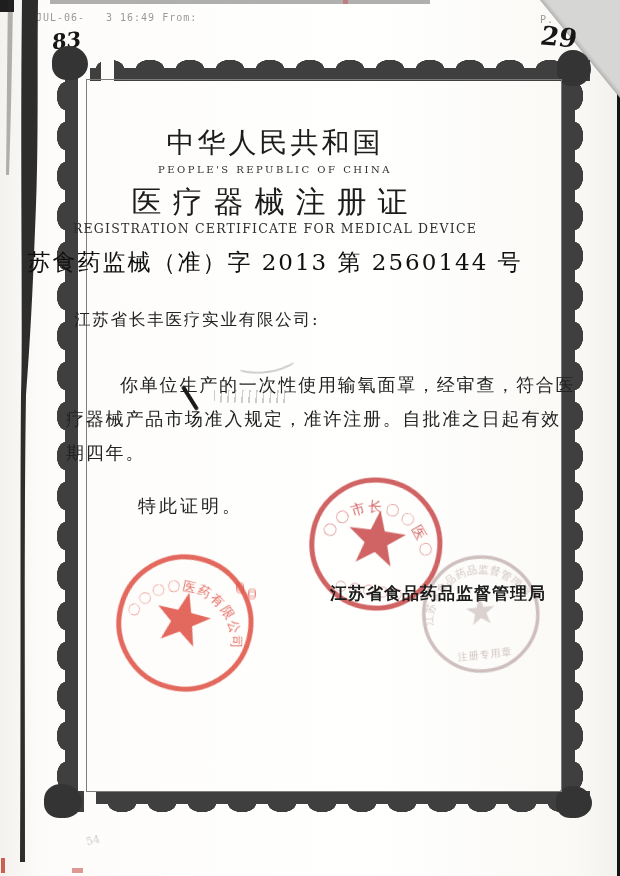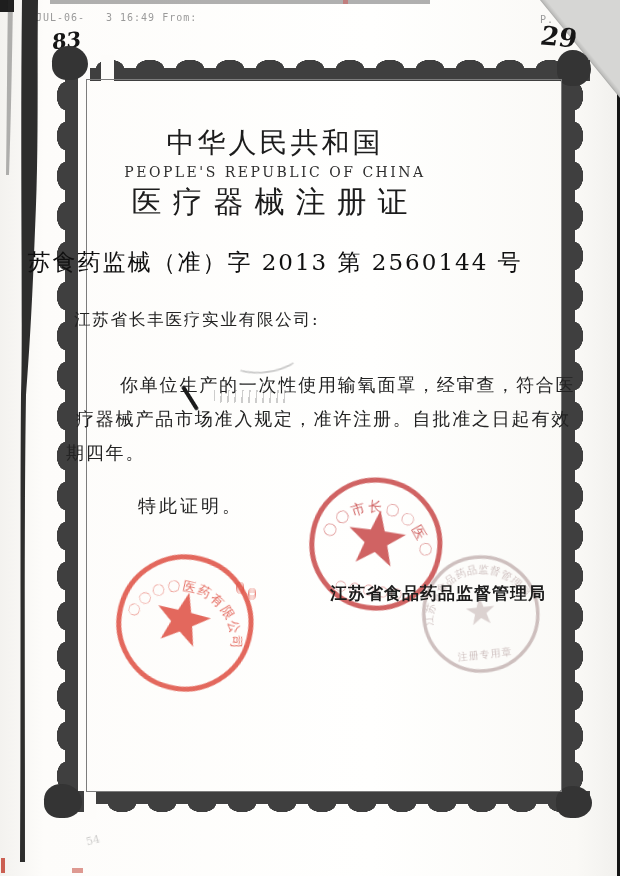--- a/index.html
+++ b/index.html
@@ -32,21 +32,21 @@
   .band-right{width:24px;background:
      radial-gradient(13px 22px at 0% 50%,var(--ink) 62%,rgba(0,0,0,0) 64%) right top/11px 40px repeat-y,
      linear-gradient(var(--ink),var(--ink)) left top/13px 100% no-repeat;}
   .blob{background:#343434;border-radius:46% 54% 48% 42%;}
   .inner-line{border:1.5px solid #7c7c7c;}
   .gap{background:#fdfcfa;}
   
   .cn{color:#1c1c1c;}
   .center{left:0;width:550px;text-align:center;}
   .nation-cn{top:124px;font-size:28px;letter-spacing:3px;}
-  .nation-en{top:164px;font-size:14px;letter-spacing:2.5px;color:#2e2e2e;}
+  .nation-en{top:164px;font-size:10px;letter-spacing:2.5px;color:#2e2e2e;}
   .title-cn{top:182px;font-size:30px;letter-spacing:11px;}
   .title-en{top:221px;font-size:12.5px;letter-spacing:1.2px;color:#2e2e2e;}
   .cert-no{top:247px;font-size:23px;font-weight:400;letter-spacing:2px;color:#101010;
            font-family:"DejaVu Serif","Liberation Serif",serif;}
   .bodytxt{font-size:18px;letter-spacing:1.8px;color:#232323;}
   
   .seal{position:absolute;}
   .seal-col{position:absolute;writing-mode:vertical-rl;font-size:9px;color:#df4f42;
             filter:blur(.5px);opacity:.8;letter-spacing:1px;}
   .blurry{filter:blur(.5px);}
@@ -130,26 +130,27 @@
     <path transform="translate(65,66) scale(0.5)" fill="#a08484" opacity="0.7" d="M0,-30 L7.05,-9.71 L28.53,-9.27 L11.41,3.71 L17.63,24.27 L0,12 L-17.63,24.27 L-11.41,3.71 L-28.53,-9.27 L-7.05,-9.71 Z"></path>
     <text font-size="10.5" fill="#a08484" letter-spacing="0.5" font-family="DejaVu Serif,serif">
       <textPath href="#arc-r" startOffset="1%">江苏省食品药品监督管理局</textPath>
     </text>
     <text x="65" y="112" text-anchor="middle" font-size="10" fill="#a08484" letter-spacing="1" font-family="DejaVu Serif,serif">注册专用章</text>
   </svg>
 
   <div class="abs center cn nation-cn">中华人民共和国</div>
   <div class="abs center cn nation-en">PEOPLE'S REPUBLIC OF CHINA</div>
   <div class="abs center cn title-cn">医疗器械注册证</div>
+  <div class="abs center cn title-en">REGISTRATION CERTIFICATE FOR MEDICAL DEVICE</div>
   <div class="abs center cert-no">苏食药监械（准）字 2013 第 2560144 号</div>
 
   <div class="abs bodytxt" style="left:74px;top:309px;font-size:16.5px;">江苏省长丰医疗实业有限公司:</div>
 
   <div class="abs bodytxt" style="left:120px;top:373px;">你单位生产的一次性使用输氧面罩，经审查，符合医</div>
-  <div class="abs bodytxt" style="left:76px;top:407px;">疗器械产品市场准入规定，准许注册。自批准之日起有效</div>
+  <div class="abs bodytxt" style="left:66px;top:407px;">疗器械产品市场准入规定，准许注册。自批准之日起有效</div>
   <div class="abs bodytxt" style="left:66px;top:441px;">期四年。</div>
 
   <div class="abs bodytxt" style="left:138px;top:494px;letter-spacing:3px;">特此证明。</div>
 
   <div class="abs cn" style="left:330px;top:582px;font-size:17px;font-weight:600;letter-spacing:1px;">江苏省食品药品监督管理局</div>
 
   <div class="abs slash"></div>
   <div class="abs pencil"></div>
   <div class="abs curl"></div>
   <div class="abs redtick1"></div>

